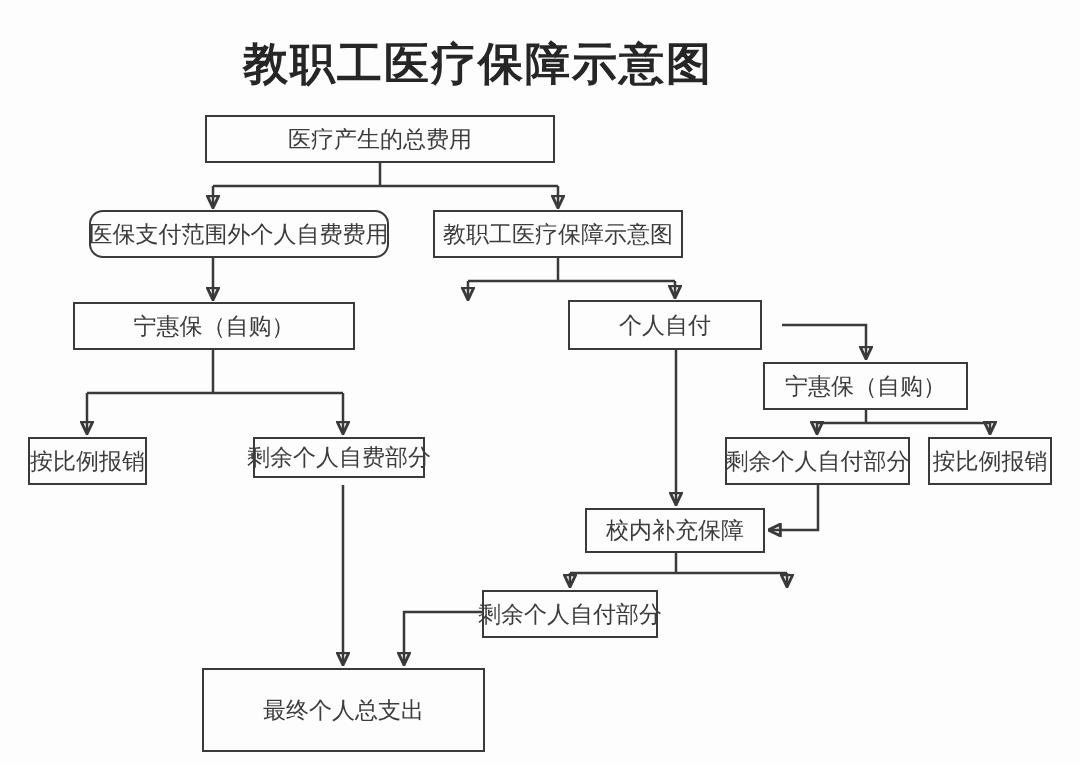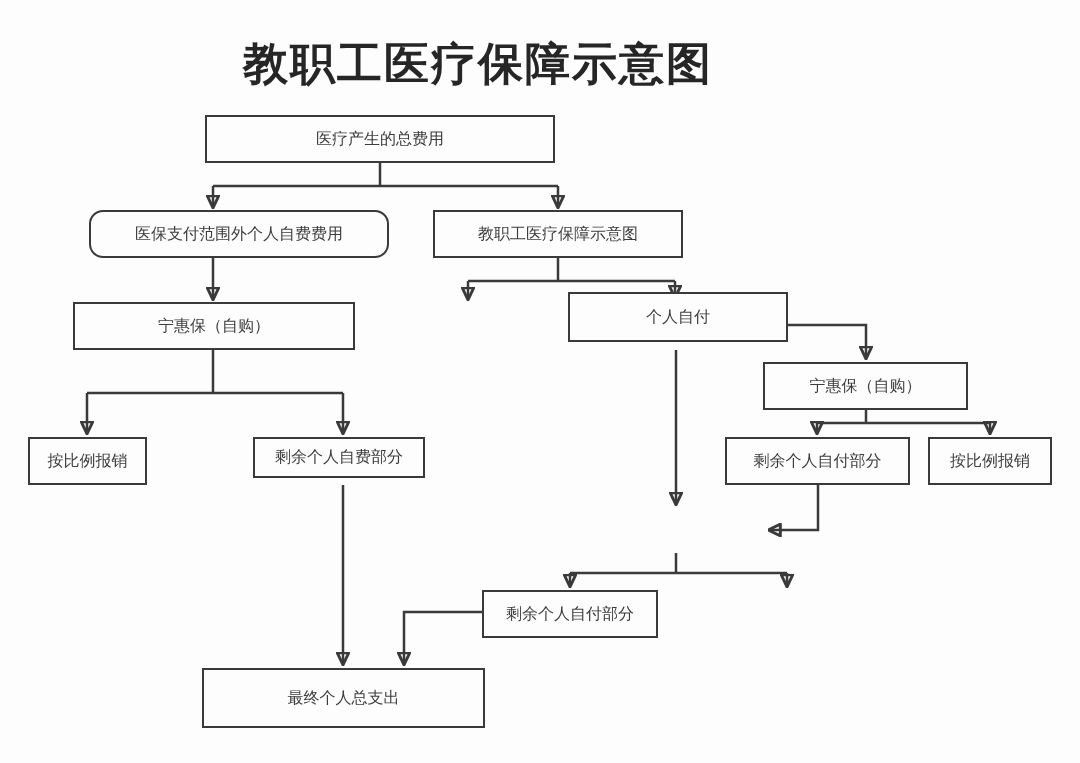--- a/index.html
+++ b/index.html
@@ -27,21 +27,21 @@
     white-space: nowrap;
   }
   .node {
     position: absolute;
     box-sizing: border-box;
     border: 2px solid #3a3a3a;
     background: #fdfdfd;
     display: flex;
     align-items: center;
     justify-content: center;
-    font-size: 16px;
+    font-size: 23px;
     color: #3c3c3c;
     white-space: nowrap;
     z-index: 2;
   }
   svg.connectors {
     position: absolute;
     left: 0;
     top: 0;
     width: 1080px;
     height: 763px;
@@ -116,21 +116,21 @@
 
   <div class="node" style="left:433px; top:210px; width:250px; height:48px;">
     <span>教职工医疗保障示意图</span>
   </div>
 
   <div class="node" style="left:73px; top:302px; width:282px; height:48px;">
     <span>宁惠保（自购）</span>
   </div>
 
 
-  <div class="node" style="left:568px; top:292px; width:220px; height:50px;">
+  <div class="node" style="left:568px; top:300px; width:194px; height:50px;">
     <span>个人自付</span>
   </div>
 
   <div class="node" style="left:763px; top:362px; width:205px; height:48px;">
     <span>宁惠保（自购）</span>
   </div>
 
   <div class="node" style="left:28px; top:437px; width:119px; height:48px;">
     <span>按比例报销</span>
   </div>
@@ -140,23 +140,26 @@
   </div>
 
   <div class="node" style="left:725px; top:437px; width:185px; height:48px;">
     <span>剩余个人自付部分</span>
   </div>
 
   <div class="node" style="left:928px; top:437px; width:124px; height:48px;">
     <span>按比例报销</span>
   </div>
 
+  <div class="node" style="left:585px; top:508px; width:180px; height:45px;">
+    <span>校内补充保障</span>
+  </div>
 
   <div class="node" style="left:482px; top:590px; width:176px; height:48px;">
     <span>剩余个人自付部分</span>
   </div>
 
 
-  <div class="node" style="left:202px; top:668px; width:283px; height:60px;">
+  <div class="node" style="left:202px; top:668px; width:283px; height:84px;">
     <span>最终个人总支出</span>
   </div>
 
 </div>
 
 </body></html>

